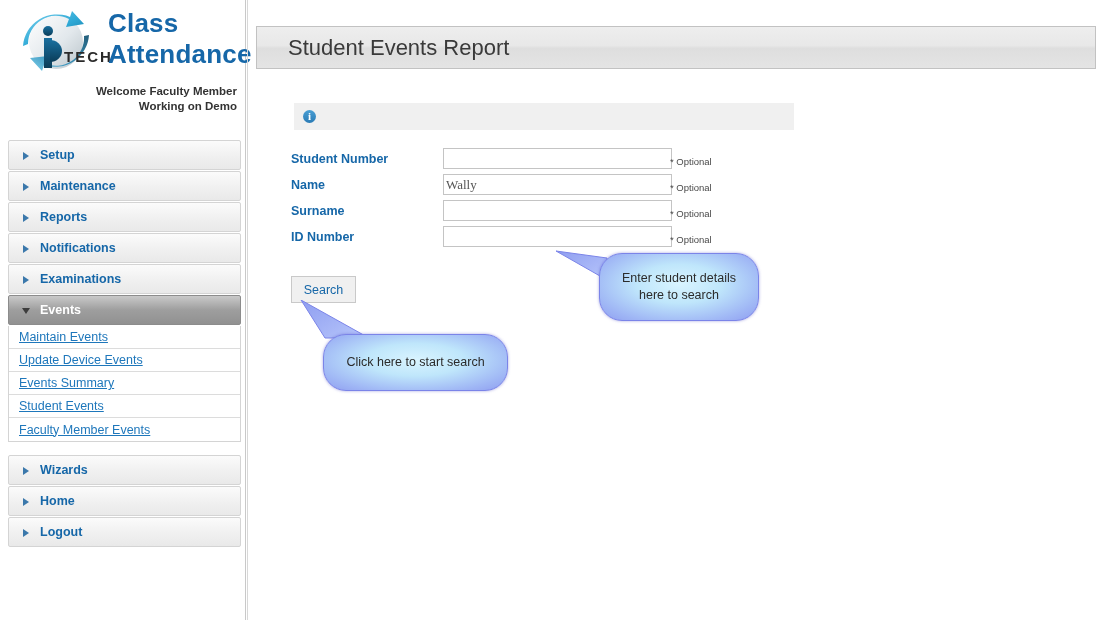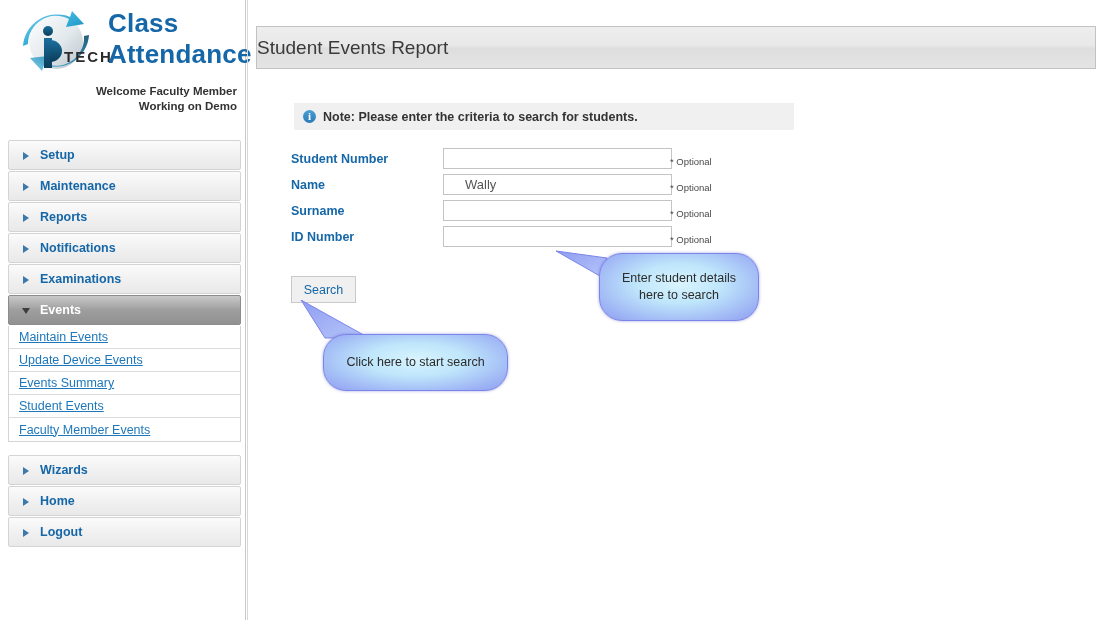--- a/index.html
+++ b/index.html
@@ -119,21 +119,22 @@
   #main { position: absolute; left: 247px; top: 0; width: 853px; height: 620px; }
 
   #page-header {
     position: absolute; left: 9px; top: 26px;
     width: 840px; height: 43px;
     background: linear-gradient(to bottom, #eeeeee 0%, #e8e8e8 45%, #dedede 52%, #e4e4e4 100%);
     border: 1px solid #c2c2c2;
     display: flex; align-items: center;
   }
   #page-header .ttl {
-    font-size: 19px;
+    margin-left: 31px;
+    font-size: 22px;
     color: #3a3a3a;
     font-weight: normal;
   }
 
   #note-bar {
     position: absolute; left: 47px; top: 103px;
     width: 500px; height: 27px;
     background: #f0f0f0;
     display: flex; align-items: center;
   }
@@ -160,24 +161,24 @@
   .frow { position: relative; height: 26px; }
   .frow .flabel {
     position: absolute; left: 0; top: 4px;
     font-size: 12.5px; font-weight: bold; color: #1667a8;
   }
   .frow .finput {
     position: absolute; left: 152px; top: 0;
     width: 229px; height: 21px;
     border: 1px solid #c4c4c4;
     background: #ffffff;
-    font-family: Liberation Sans, sans-serif;
+    font-family: Liberation Serif, serif;
     font-size: 13px;
     color: #555555;
-    padding: 0 21px;
+    padding: 0 2px;
     outline: none;
   }
   .frow .fopt {
     position: absolute; left: 379px; top: 8px;
     font-size: 9.5px; color: #4a4a4a;
     white-space: nowrap;
   }
 
   #search-btn {
     position: absolute; left: 44px; top: 276px;
@@ -337,21 +338,20 @@
 
   <div id="main">
     <div id="divider"></div>
 
     <div id="page-header">
       <span class="ttl">Student Events Report</span>
     </div>
 
     <div id="note-bar">
       <span class="info-icon"></span>
-      <span class="note-txt">Note: Please enter the criteria to search for students.</span>
     </div>
 
     <div id="form">
 
       <div class="frow">
         <span class="flabel">Student Number</span>
         <input class="finput" type="text" value="" style="">
         <span class="fopt">* Optional</span>
       </div>
 

